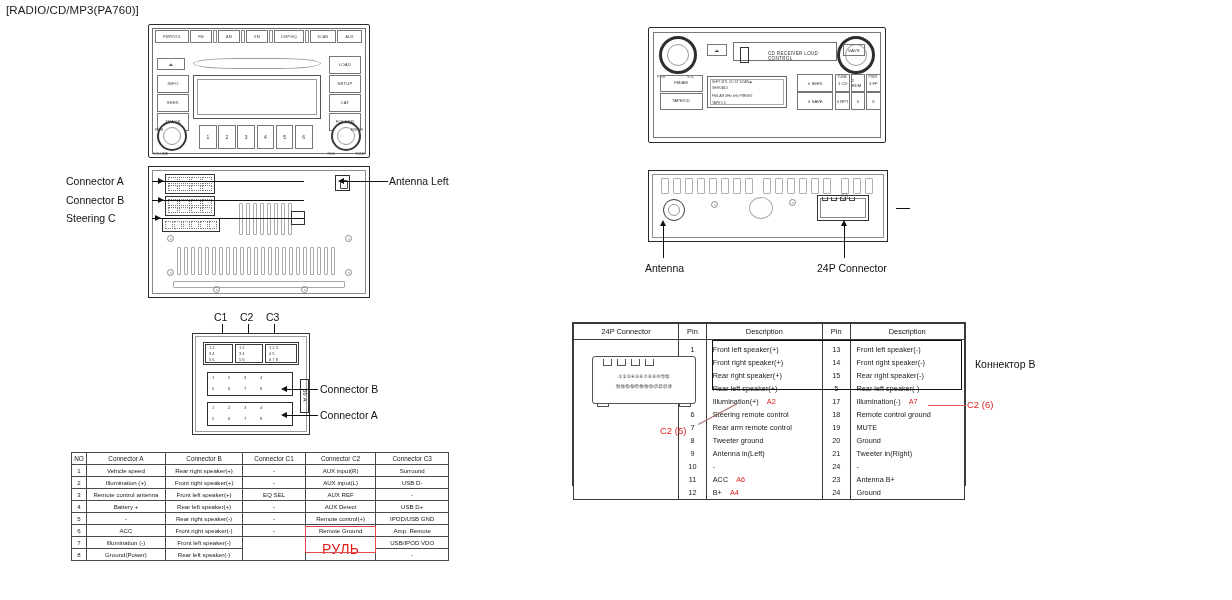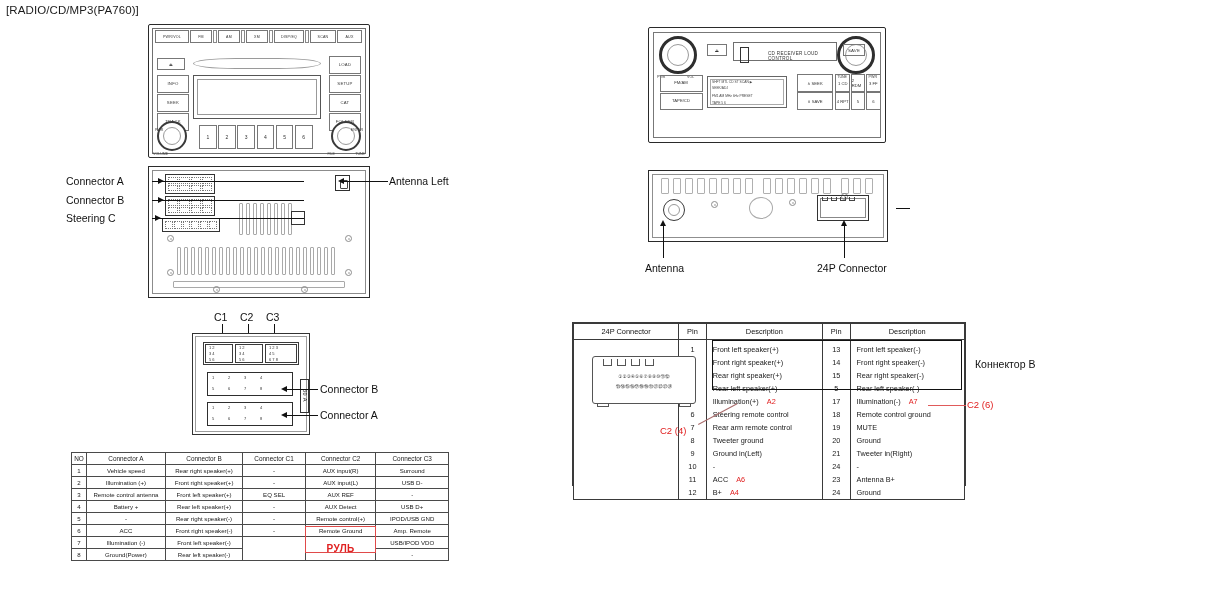--- a/index.html
+++ b/index.html
@@ -160,21 +160,21 @@
   }
   table.pin-table th, table.pin-table td{
     border:0.8px solid #4a4a4a;
     font-size:6.1px; color:#1a1a1a; text-align:center;
     padding:2px 1px; font-weight:normal; white-space:nowrap;
   }
   table.pin-table th{ font-size:6.4px; }
   table.pin-table td.no, table.pin-table th.no{ width:15px; }
   .cell-hl{ color:#1a1a1a; }
   .ruble{
-    color:#e02020; font-size:10px; font-weight:bold; letter-spacing:0.4px;
+    color:#e02020; font-size:14px; font-weight:normal; letter-spacing:0.4px;
   }
   .redbox{
     position:absolute; border:1.3px solid #e04a4a; pointer-events:none;
   }
 
   
   .radio2{
     position:absolute; left:648px; top:27px; width:238px; height:116px;
     border:1.2px solid #2a2a2a; background:#fff; border-radius:2px;
   }
@@ -739,21 +739,21 @@
           <td>
             <ul class="desclist">
               <li><span>Front left speaker(+)</span></li>
               <li><span>Front right speaker(+)</span></li>
               <li><span>Rear right speaker(+)</span></li>
               <li><span>Rear left speaker(+)</span></li>
               <li><span>Illumination(+)</span><span class="annot">A2</span></li>
               <li><span>Steering remote control</span></li>
               <li><span>Rear arm remote control</span></li>
               <li><span>Tweeter ground</span></li>
-              <li><span>Ground in(Left)</span></li>
+              <li><span>Antenna in(Left)</span></li>
               <li><span>-</span></li>
               <li><span>ACC</span><span class="annot">A6</span></li>
               <li><span>B+</span><span class="annot">A4</span></li>
             </ul>
           </td>
           <td>
             <ul class="pinlist">
               <li>13</li>
               <li>14</li>
               <li>15</li>
@@ -784,21 +784,21 @@
               <li><span>Ground</span></li>
             </ul>
           </td>
         </tr>
       </tbody>
     </table>
   </div>
 
   <div class="blk-box" style="left:712px; top:340px; width:250px; height:50px;"></div>
 
-  <div class="red-lbl" style="left:660px; top:425px;">C2 (4)</div>
+  <div class="red-lbl" style="left:660px; top:425px;">C2 (5)</div>
   <div class="red-diag" style="left:698px; top:424px; width:44px; transform:rotate(-28deg); background:#a96b6b;"></div>
 
   <div class="red-lbl" style="left:967px; top:399px;">C2 (6)</div>
   <div class="red-line" style="left:928px; top:405px; width:38px;"></div>
 
   <div class="ru-lbl" style="left:975px; top:358px;">Коннектор B</div>
 
 </div>
 
 </body></html>

